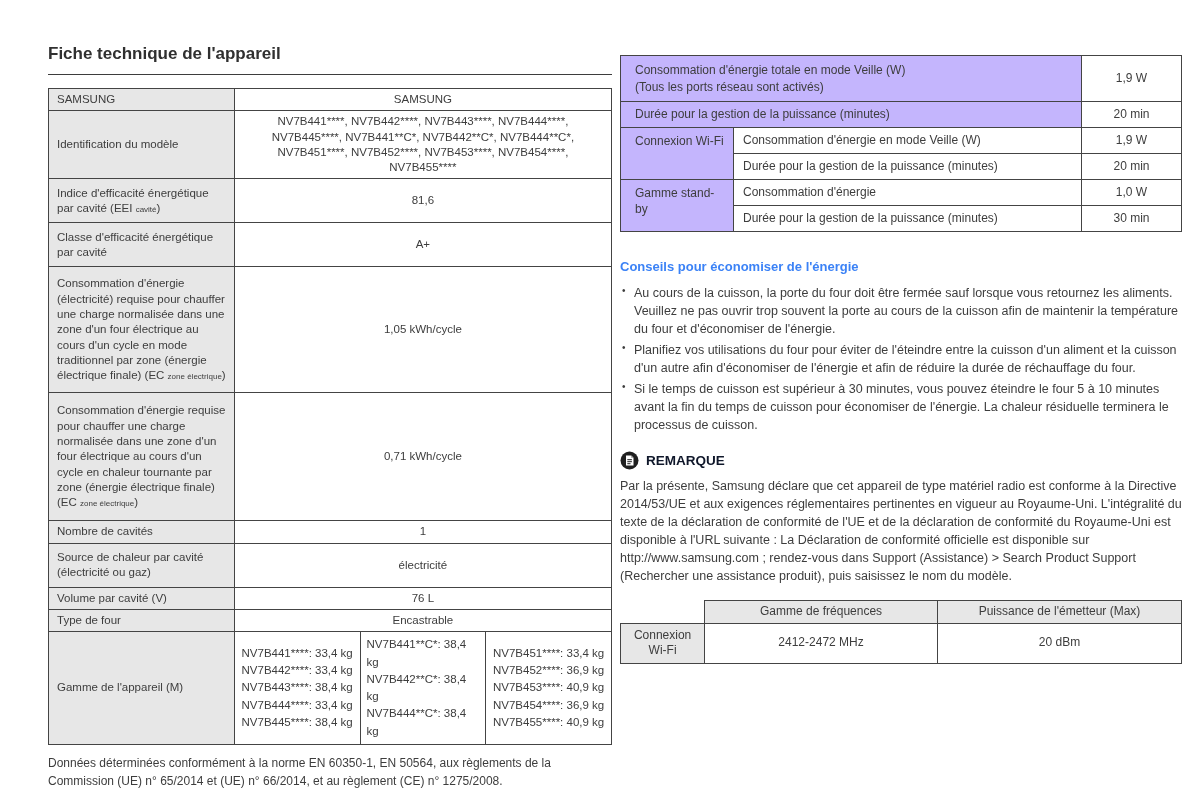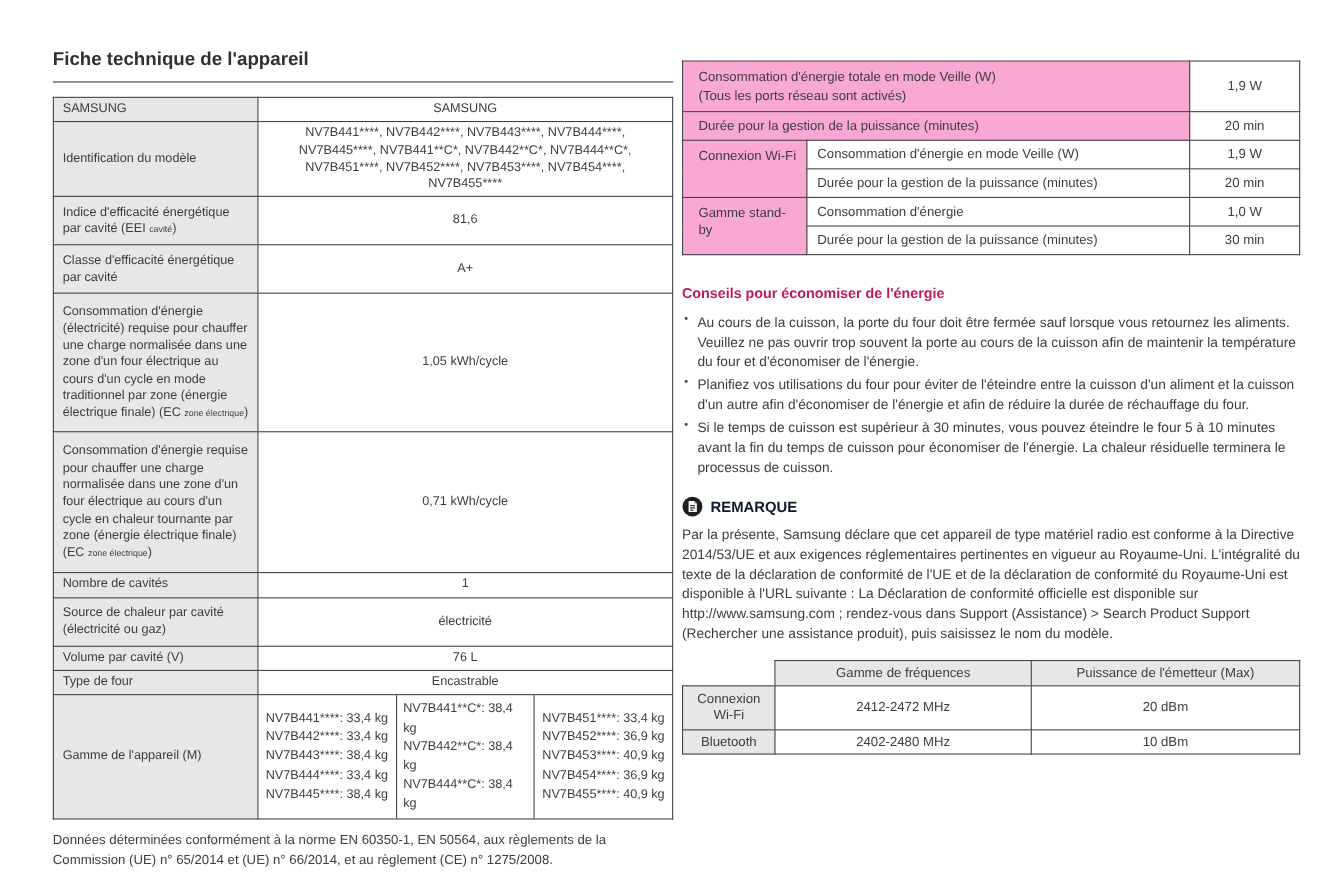--- a/index.html
+++ b/index.html
@@ -31,27 +31,27 @@
     flex:1; display:flex; align-items:center; justify-content:center;
     white-space:pre-line; text-align:left; padding:4px 6px; line-height:1.5;
   }
   .mass-col + .mass-col { border-left:1px solid #444; }
 
   .footnote { margin:9px 0 0 0; font-size:12px; line-height:1.5; }
 
   
   table.standby { width:100%; border-collapse:collapse; font-size:12px; line-height:1.35; }
   table.standby td { border:1px solid #444; padding:3px 9px; vertical-align:middle; }
-  table.standby td.gray { background:#f9a8d4;padding-left:14px; }
+  table.standby td.gray { background:#c4b5fd;padding-left:14px; }
   table.standby td.value { text-align:center; width:100px; }
   table.standby td.group { width:113px; vertical-align:top; padding-top:5px; }
   .pre { white-space:pre-line; }
   .sh46 { height:46px; } .sh26 { height:26px; }
 
-  .tips-heading { margin:27px 0 0 0; font-size:13px; font-weight:700; color:#be185d; }
+  .tips-heading { margin:27px 0 0 0; font-size:13px; font-weight:700; color:#3b82f6; }
   ul.tips { margin:10px 0 0 0; padding:0; list-style:none; font-size:12.5px; line-height:1.44; }
   ul.tips li { position:relative; padding-left:14px; margin-bottom:3px; }
   ul.tips li::before { content:"•"; position:absolute; left:2px; top:0; font-size:10px; }
 
   .remark-head { display:flex; align-items:center; gap:7px; margin-top:17px; }
   .remark-title { font-size:13.5px; font-weight:700; color:#0f172a; }
   .note-icon { width:19px; height:19px; flex:0 0 auto; }
   .remark-text { margin:7px 0 0 0; font-size:12.5px; line-height:1.44; }
 
   
@@ -197,22 +197,17 @@
           <tr>
         <td class="corner rc-label rh22"></td>
         <td class="gray rc-freq">Gamme de fréquences</td>
         <td class="gray rc-power">Puissance de l'émetteur (Max)</td>
       </tr>
       <tr>
         <td class="gray rh40">Connexion Wi-Fi</td>
         <td>2412-2472 MHz</td>
         <td>20 dBm</td>
       </tr>
-      <tr>
-        <td class="gray rh22">Bluetooth</td>
-        <td>2402-2480 MHz</td>
-        <td>10 dBm</td>
-      </tr>
     </tbody>
       </table>
 
   </div>
 </div>
 
 </body></html>

